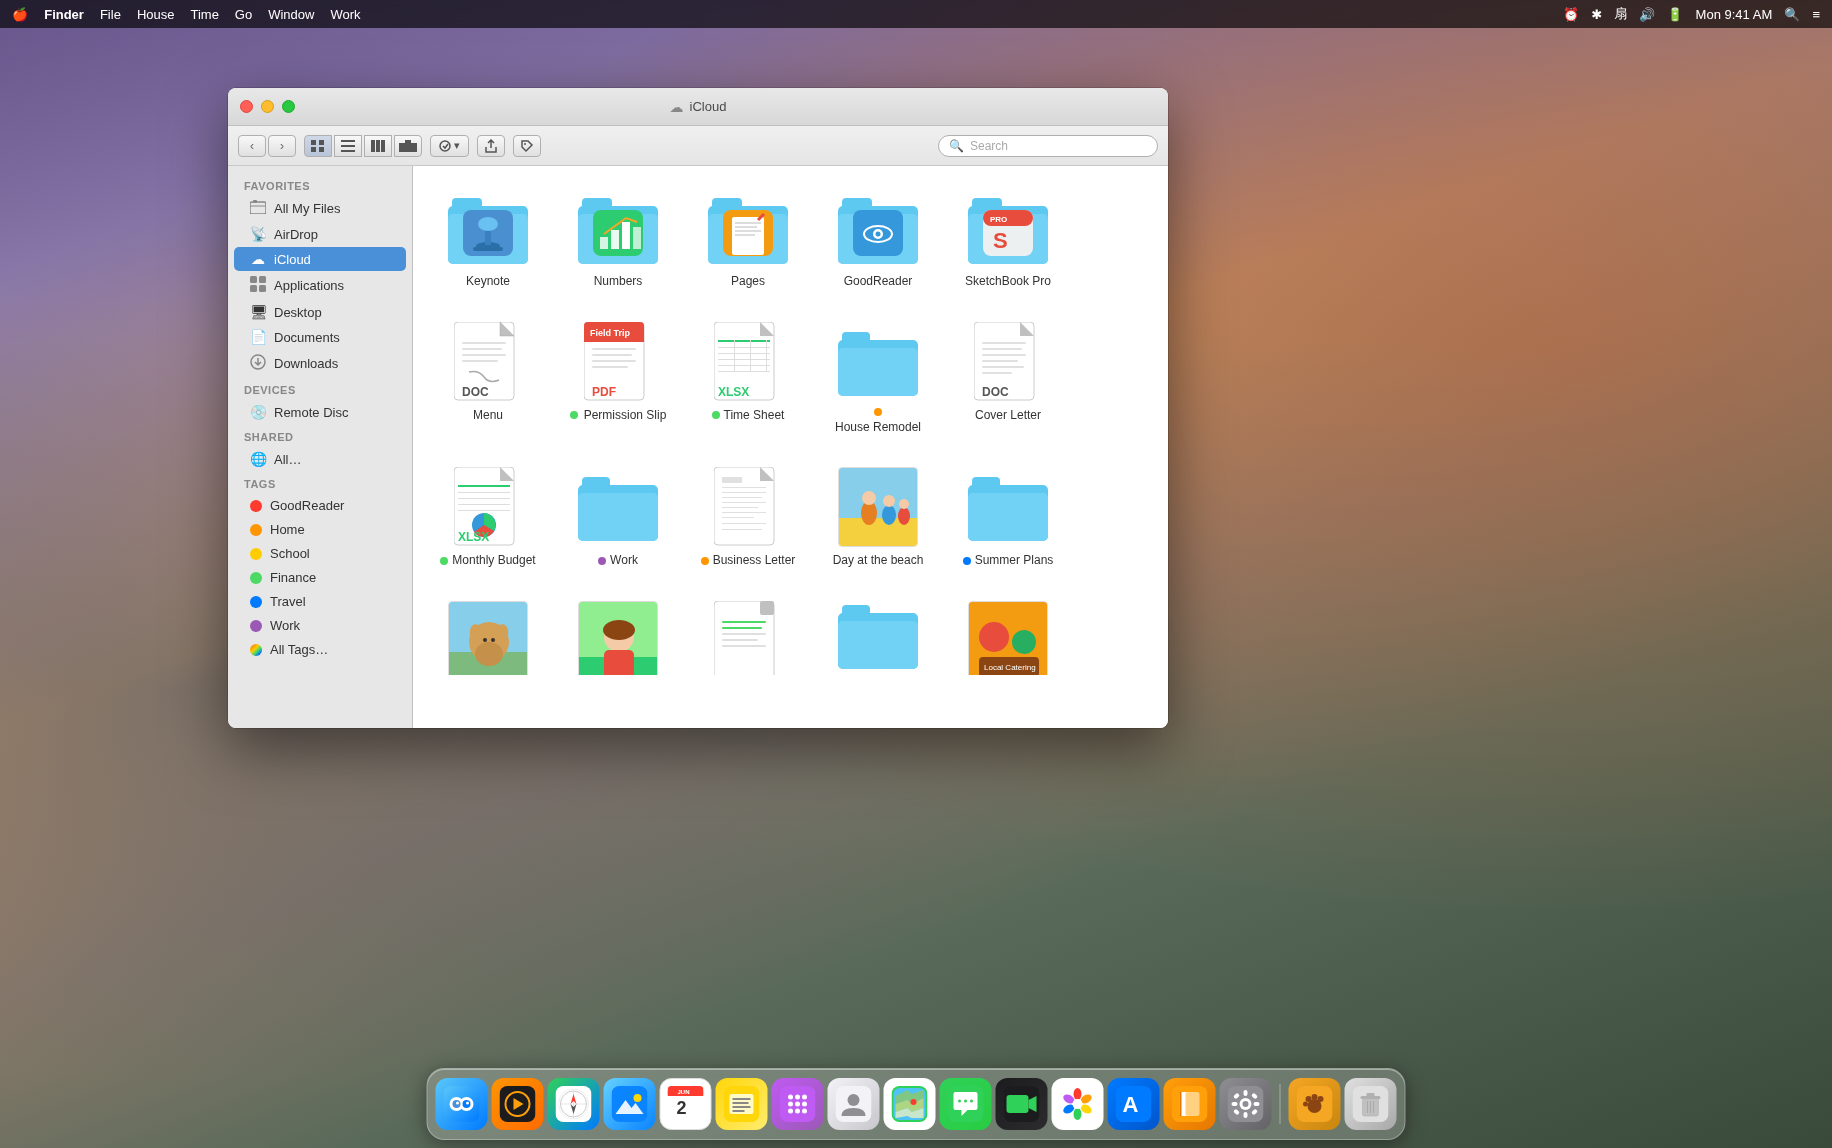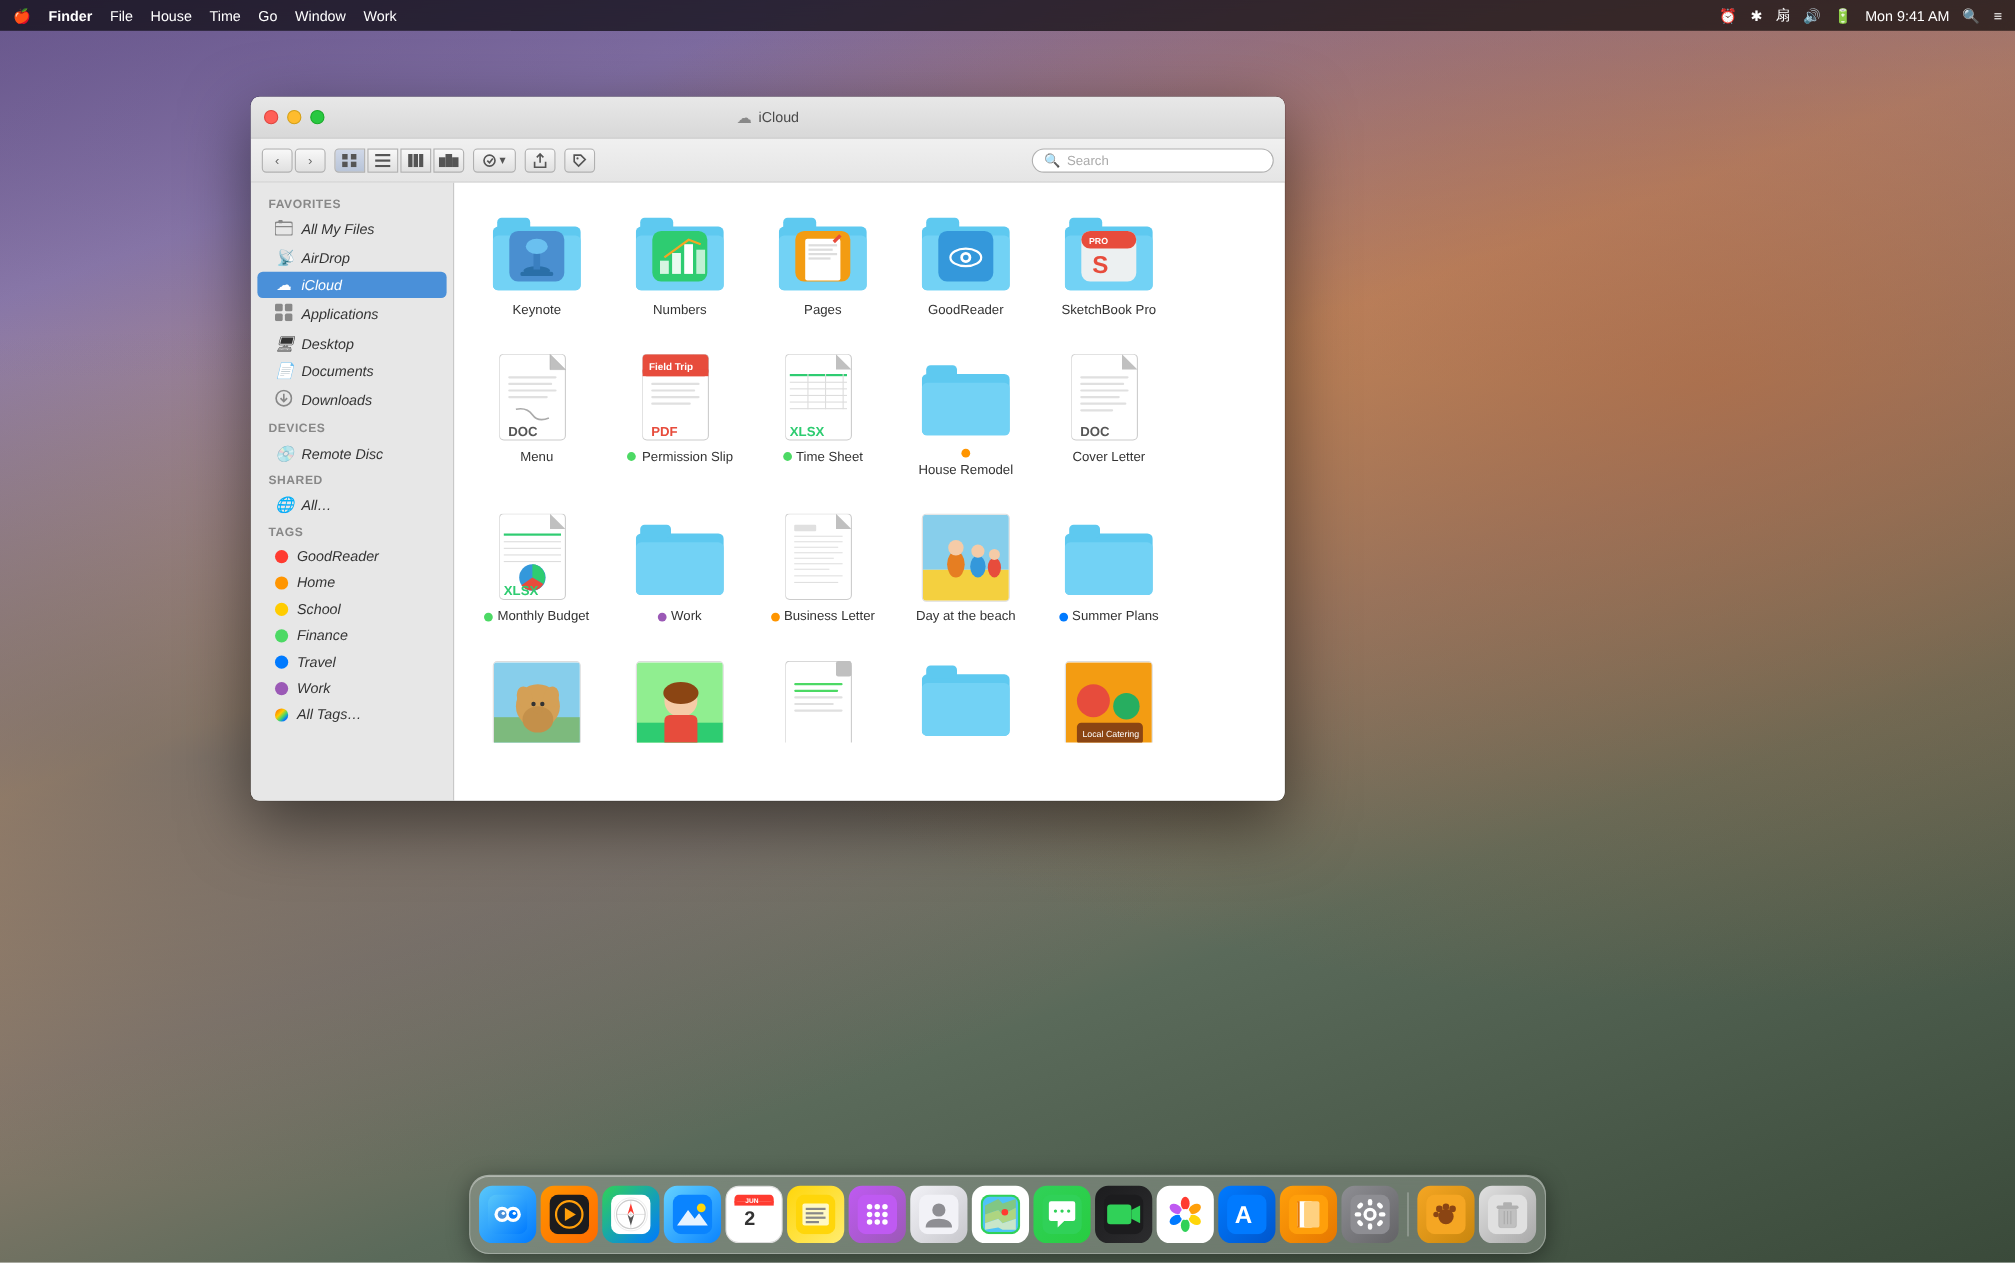--- a/index.html
+++ b/index.html
@@ -210,21 +210,20 @@
     .sidebar-item {
       display: flex;
       align-items: center;
       gap: 8px;
       padding: 4px 16px;
       font-size: 13px;
       color: #333;
       cursor: pointer;
       border-radius: 4px;
       margin: 1px 6px;
-      font-style: italic;
     }
     .sidebar-item.active {
       background: #4a90d9;
       color: white;
       border-radius: 5px;
     }
     .sidebar-item.active .sidebar-icon { color: white; }
     .sidebar-icon { font-size: 14px; width: 16px; text-align: center; flex-shrink: 0; }
     .tag-dot {
       width: 12px;

